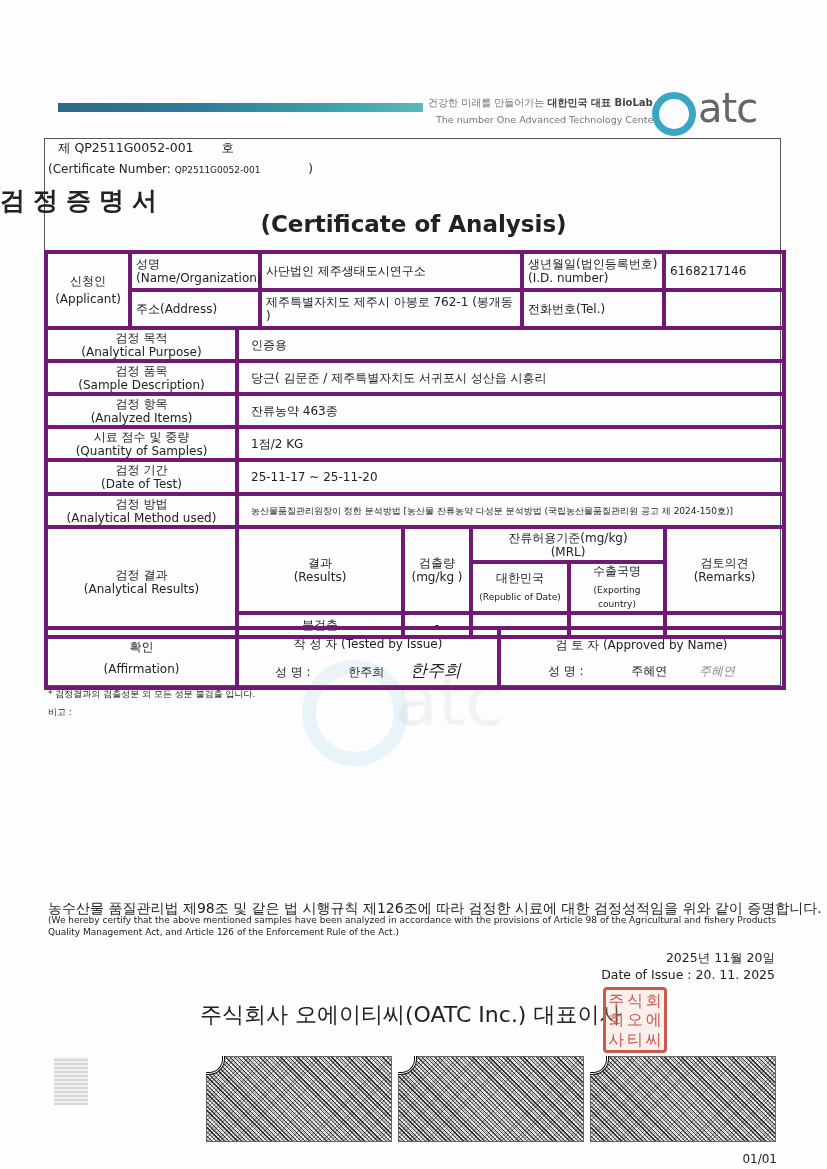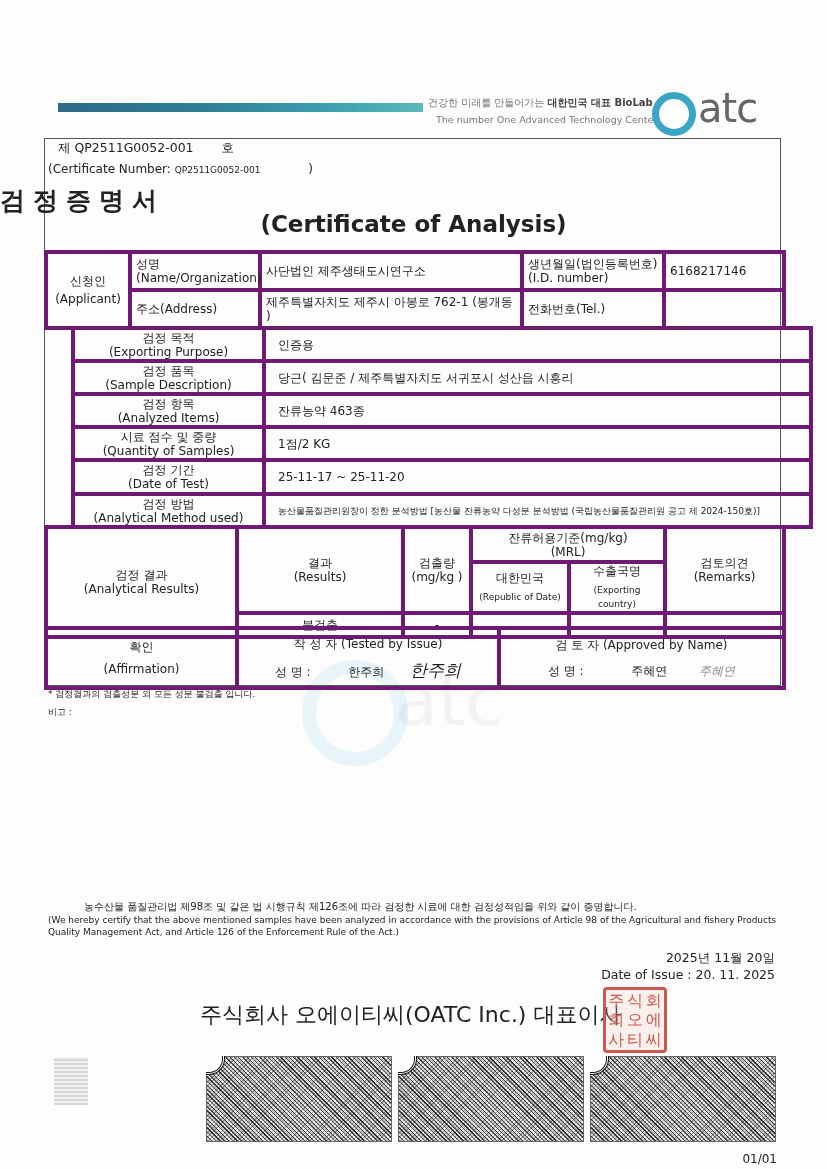--- a/index.html
+++ b/index.html
@@ -42,21 +42,21 @@
 
     .note1 { left: 48px; top: 688px; font-size: 9px; }
     .note2 { left: 48px; top: 706px; font-size: 9px; }
 
     .wm-ring {
       left: 302px; top: 660px; width: 78px; height: 78px; border-radius: 50%;
       border: 14px solid rgba(90,180,210,0.12);
     }
     .wm-txt { left: 395px; top: 660px; font-size: 70px; color: rgba(150,150,150,0.10); }
 
-    .cert-ko { left: 48px; top: 900px; font-size: 10px; margin-left: 36px; }
+    .cert-ko { left: 48px; top: 900px; font-size: 14px; }
     .cert-en { left: 48px; top: 914px; font-size: 9px; line-height: 12px; width: 740px; }
 
     .issue-ko { right: 52px; top: 950px; font-size: 12.5px; text-align: left; }
     .issue-en { right: 52px; top: 967px; font-size: 12.5px; text-align: right; }
 
     .company { left: 200px; top: 1000px; font-size: 22px; white-space: nowrap; }
     .seal {
       left: 603px; top: 987px; width: 64px; height: 66px;
       border: 3px solid #c85a4e; border-radius: 4px; box-sizing: border-box;
       color: #c85a4e; font-size: 17px; line-height: 19px; text-align: center;
@@ -138,30 +138,30 @@
   </tr>
   <tr style="height:38px">
     <td>주소(Address)</td>
     <td>제주특별자치도 제주시 아봉로 762-1 (봉개동 )</td>
     <td>전화번호(Tel.)</td>
     <td></td>
   </tr>
 </tbody>
   </table>
 
-<table class="cert" style="top:326px;margin-left:27px;">
+<table class="cert" style="top:326px;">
   <colgroup>
       <col style="width:191px">
       <col style="width:547px">
     </colgroup>
   <tbody>
       <tr style="height:33px">
     <td class="c">
           <div>검정 목적</div>
-          <div>(Exporting Purpose)</div>
+          <div>(Analytical Purpose)</div>
         </td>
     <td style="padding-left:12px">인증용</td>
   </tr>
   <tr style="height:33px">
     <td class="c">
           <div>검정 품목</div>
           <div>(Sample Description)</div>
         </td>
     <td style="padding-left:12px">당근( 김문준 / 제주특별자치도 서귀포시 성산읍 시흥리</td>
   </tr>

